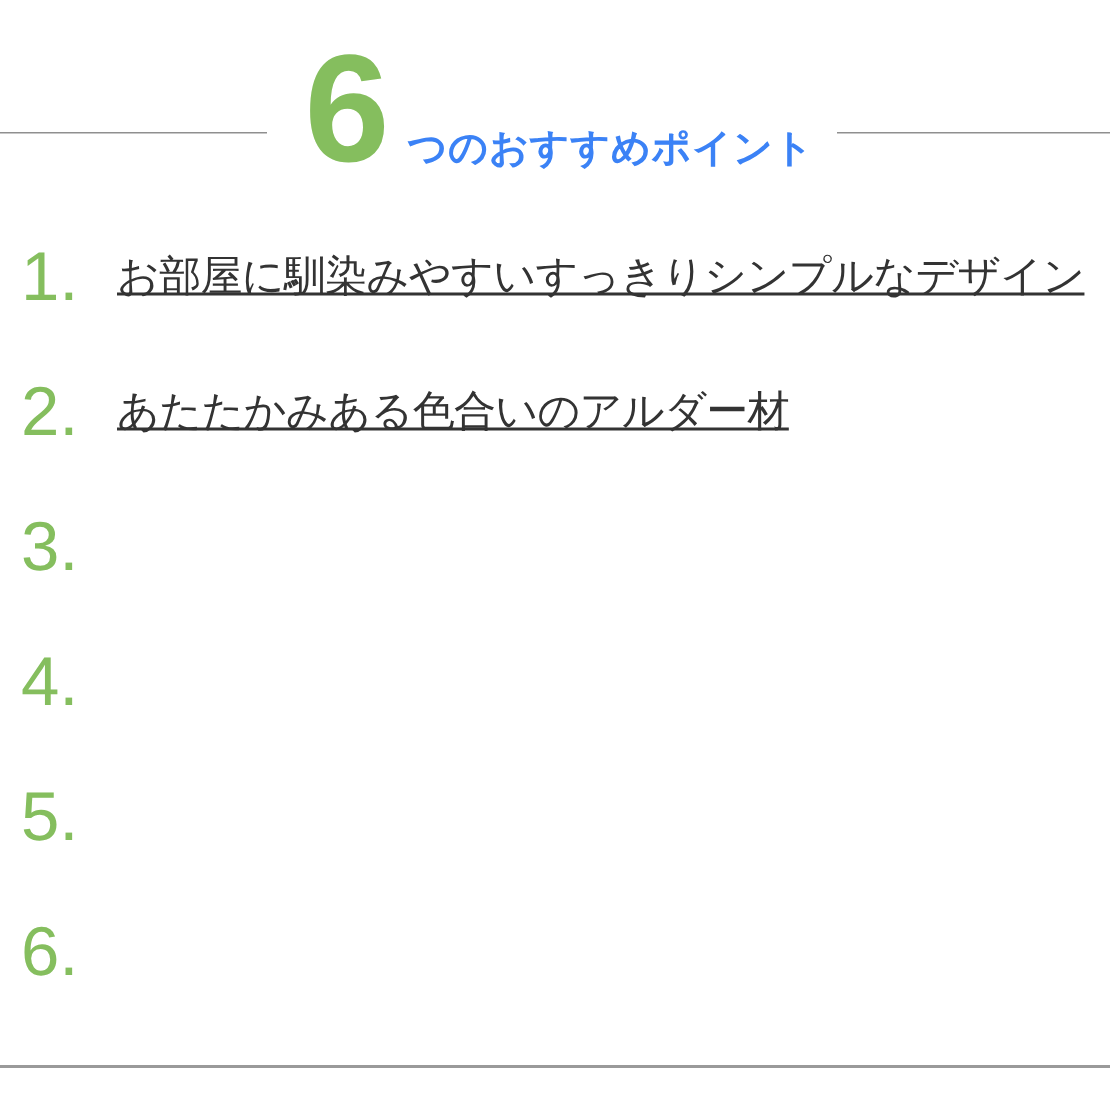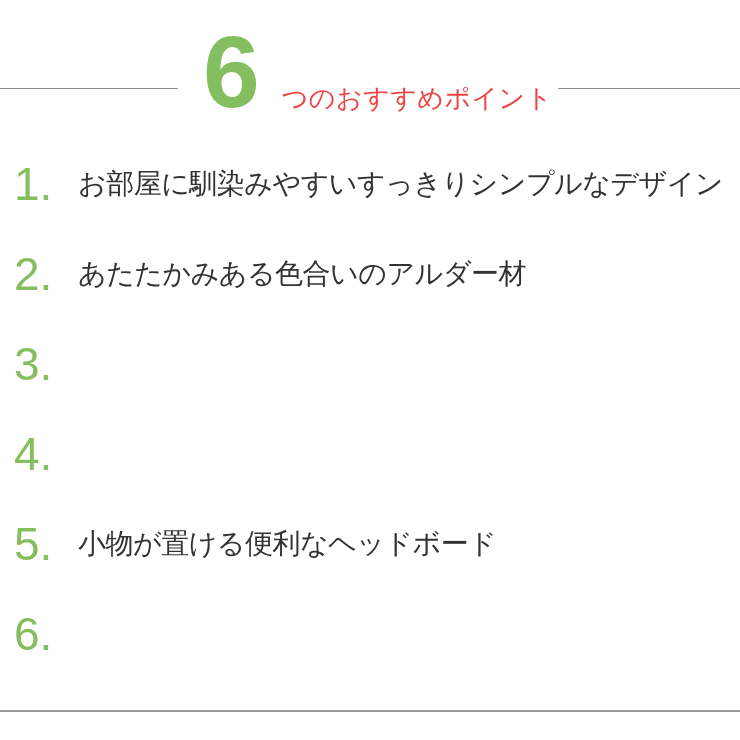--- a/index.html
+++ b/index.html
@@ -38,24 +38,24 @@
   }
   .title-num {
     font-size: 102px;
     line-height: 1;
     font-weight: 700;
     color: var(--accent, #85be5e);
     letter-spacing: 0;
   }
   .title-text {
     font-size: 26px;
-    color: #ef4444;
-    font-weight: 400;
+    color: #3b82f6;
+    font-weight: 700;
     letter-spacing: 0.5px;
-    margin-left: 22px;
+    margin-left: 12px;
   }
 
   
   .points {
     position: absolute;
     top: 139px;
     left: 0;
     width: 740px;
     list-style: none;
     margin: 0;
@@ -76,20 +76,21 @@
     font-weight: 400;
     color: var(--accent, #85be5e);
   }
   .point-text {
     font-size: 28px;
     line-height: 1.15;
     font-weight: 400;
     color: #333333;
     letter-spacing: -0.5px;
     white-space: nowrap;
+    text-decoration: underline;
   }
 
   
   .bottom-rule {
     position: absolute;
     top: 710px;
     left: 0;
     width: 740px;
     height: 2px;
     background: #9a9a9a;
@@ -119,21 +120,20 @@
       <span class="point-text">あたたかみある色合いのアルダー材</span>
     </li>
     <li class="point-row">
       <span class="point-num">3.</span>
     </li>
     <li class="point-row">
       <span class="point-num">4.</span>
     </li>
     <li class="point-row">
       <span class="point-num">5.</span>
-      <span class="point-text">小物が置ける便利なヘッドボード</span>
     </li>
     <li class="point-row">
       <span class="point-num">6.</span>
     </li>
   </ul>
 
   <div class="bottom-rule"></div>
 
 </div>
 

